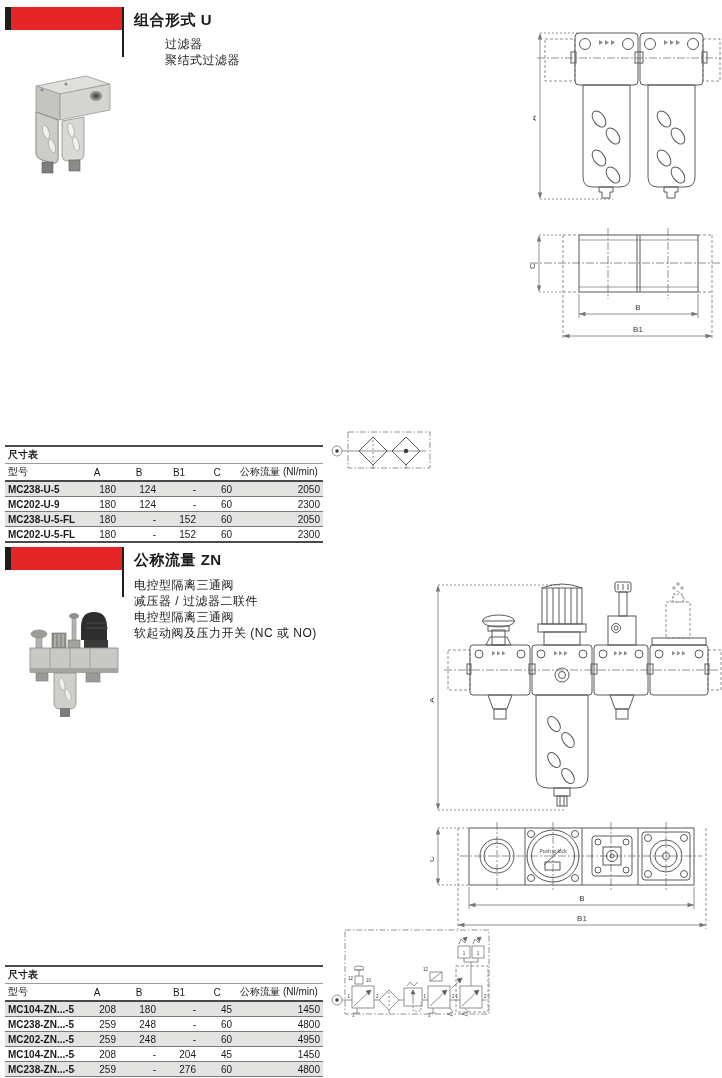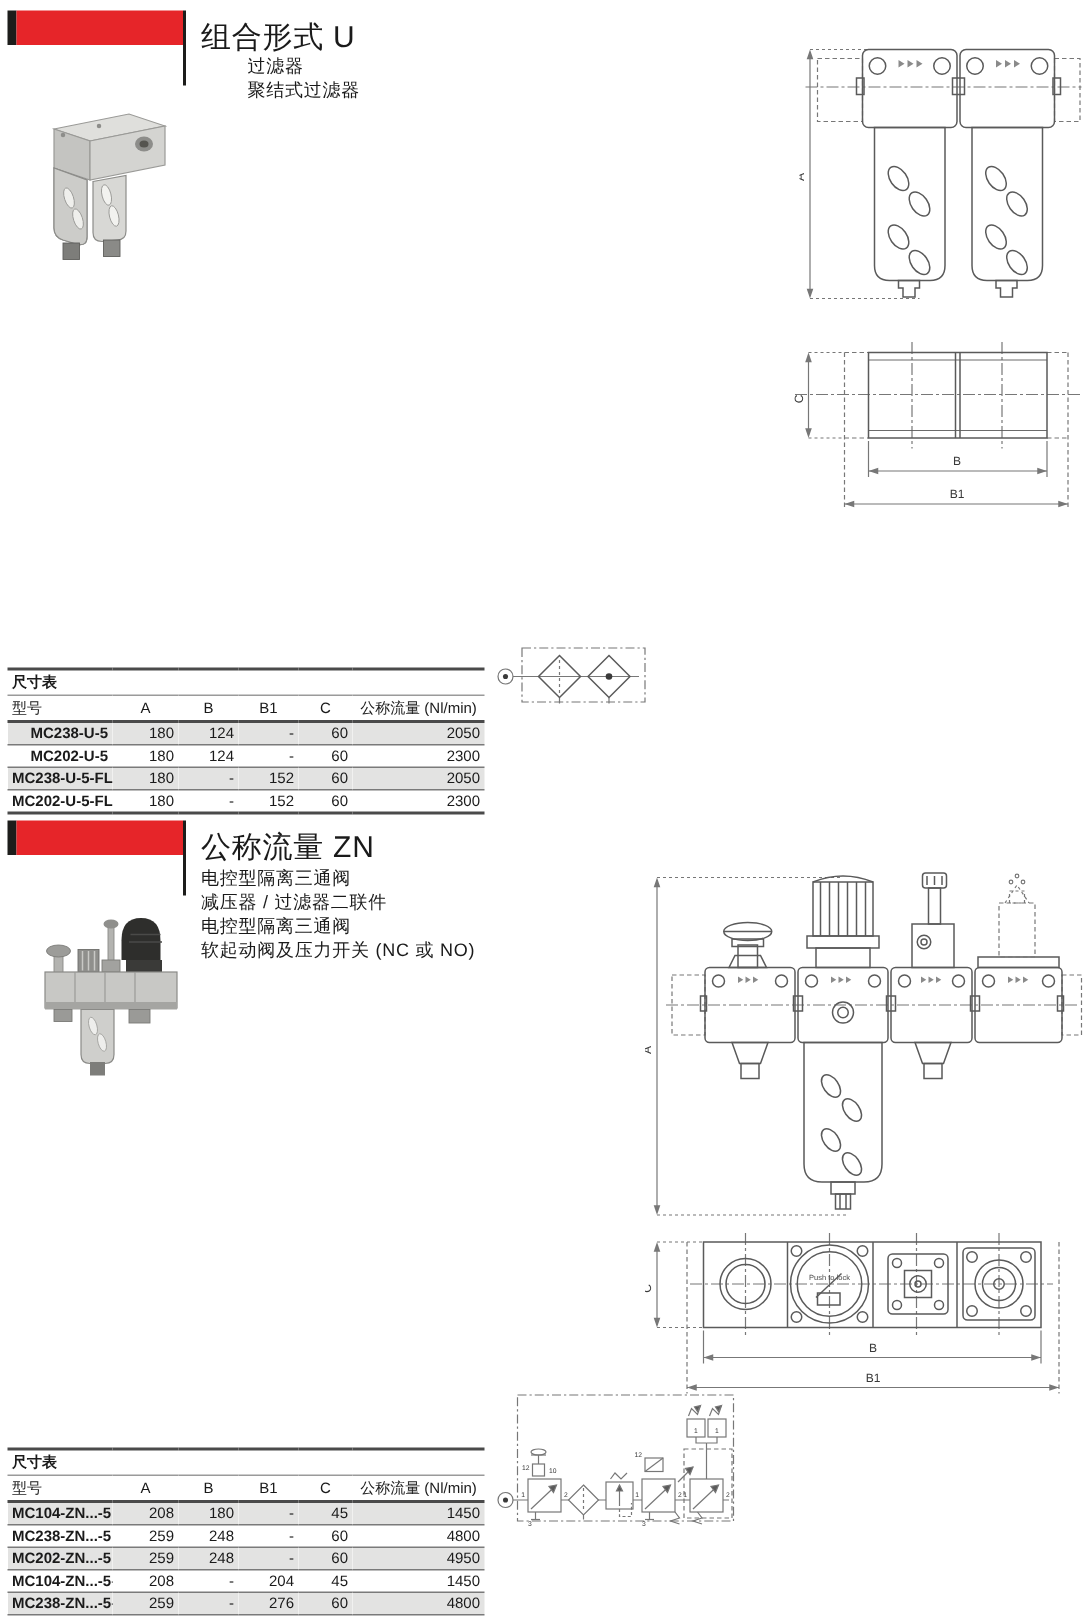--- a/index.html
+++ b/index.html
@@ -3,30 +3,30 @@
 <meta charset="utf-8">
 <style>
   html,body{margin:0;padding:0;background:#f4f4f4;}
   #page{position:relative;width:722px;height:1078px;background:#ffffff;
         font-family:"Liberation Sans","DejaVu Sans",sans-serif;color:#1a1a1a;
         overflow:hidden;margin:0 auto;}
   .abs{position:absolute;}
   .banner-notch{width:6px;height:23px;background:#1d1d1b;}
   .banner-red{width:111px;height:23px;background:#e62529;}
   .vdiv{width:2px;height:50px;background:#1d1d1b;}
-  .sec-title{font-size:20px;font-weight:normal;letter-spacing:0.5px;}
+  .sec-title{font-size:15px;font-weight:bold;letter-spacing:0.5px;}
   .desc{font-size:12px;line-height:16px;letter-spacing:0.5px;}
   
   table.tbl{border-collapse:collapse;table-layout:fixed;width:318px;font-size:10px;color:#1a1a1a;}
   table.tbl td,table.tbl th{padding:1px 3px;height:12px;overflow:hidden;white-space:nowrap;}
   table.tbl tr.cap td{font-weight:bold;border-top:2px solid #4a4a4a;border-bottom:1px solid #9a9a9a;}
   table.tbl tr.hdr th{font-weight:normal;border-bottom:2px solid #4a4a4a;text-align:center;}
   table.tbl tr.hdr th.lft{text-align:left;}
   table.tbl tr.r td{border-bottom:1px solid #7a7a7a;text-align:right;}
-  table.tbl tr.r td.model{text-align:right;font-weight:bold;}
+  table.tbl tr.r td.model{text-align:left;font-weight:bold;}
   table.tbl tr.r:nth-child(odd) td{background:#e3e3e2;}
   table.tbl tr.r.last td{border-bottom:2px solid #4a4a4a;}
   svg{display:block;}
   svg text{font-family:"Liberation Sans","DejaVu Sans",sans-serif;}
   .dln{stroke:#5a5a5a;stroke-width:1;fill:none;}
   .thin{stroke:#777;stroke-width:0.8;fill:none;}
   .dimtxt{font-size:8px;fill:#3a3a3a;}
 </style>
 </head>
 <body>
@@ -189,21 +189,21 @@
     </tr>
     <tr class="r">
       <td class="model">MC238-U-5</td>
       <td>180</td>
       <td>124</td>
       <td>-</td>
       <td>60</td>
       <td>2050</td>
     </tr>
     <tr class="r">
-      <td class="model">MC202-U-5</td>
+      <td class="model">MC202-U-9</td>
       <td>180</td>
       <td>124</td>
       <td>-</td>
       <td>60</td>
       <td>2300</td>
     </tr>
     <tr class="r">
       <td class="model">MC238-U-5-FL</td>
       <td>180</td>
       <td>-</td>

